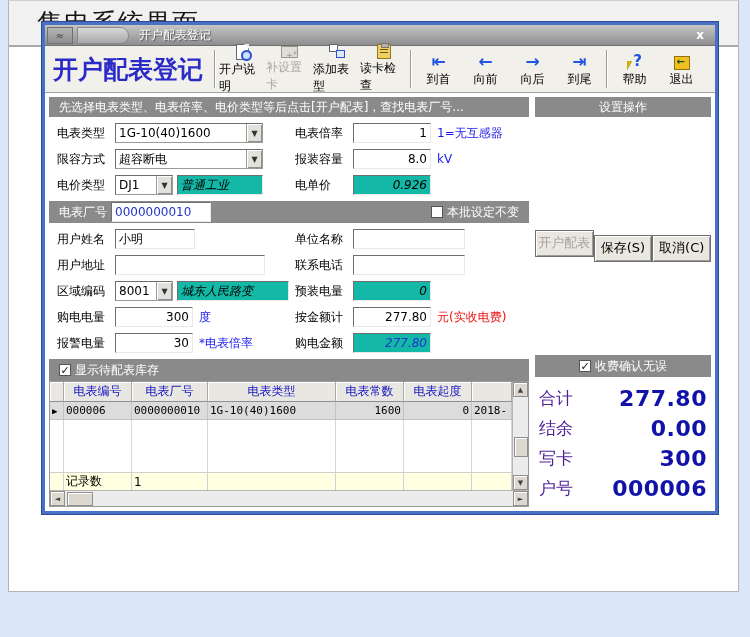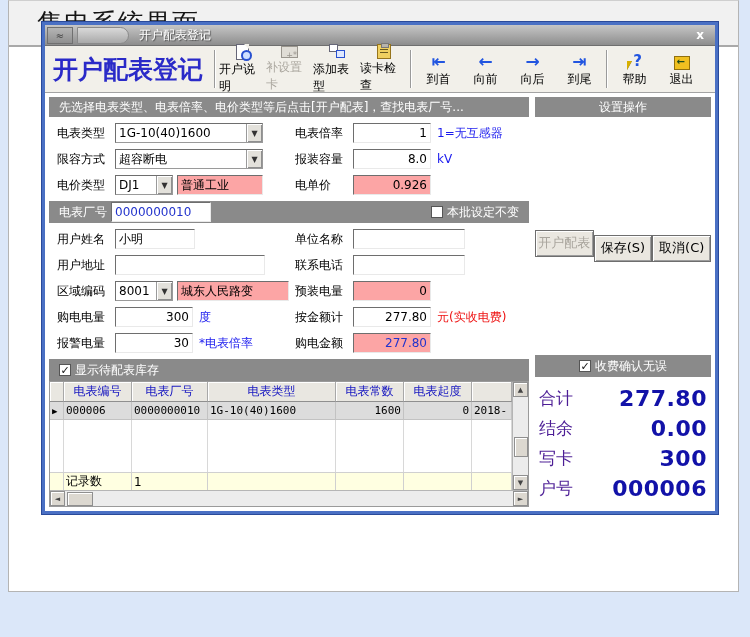--- a/index.html
+++ b/index.html
@@ -52,21 +52,21 @@
   .gray-band { height:20px; min-height:20px; background:#8a8a8a; color:#fff; display:flex; align-items:center; font-size:12px; padding:0 10px; }
   .band22 { height:22px; min-height:22px; }
 
   .form-block { padding:3px 0; }
   .frow { height:26px; display:flex; align-items:center; }
   .fcol-l { width:246px; display:flex; align-items:center; padding-left:8px; }
   .fcol-r { flex:1; display:flex; align-items:center; }
   .flabel { width:58px; color:#000; white-space:nowrap; }
   .inp { height:20px; background:#fff; border:1px solid #9a9a9a; border-top-color:#6e6e6e; border-left-color:#6e6e6e; border-bottom-color:#e9e9e9; border-right-color:#e9e9e9; font-size:12px; padding:0 3px; display:flex; align-items:center; }
   .inp.num { justify-content:flex-end; }
-  .ro { background:#fca5a5; }
+  .ro { background:#14b8a6;font-style:italic; }
   .blue-text { color:#2233cc; }
   .dd { display:flex; height:20px; border:1px solid #9a9a9a; border-top-color:#6e6e6e; border-left-color:#6e6e6e; background:#fff; align-items:center; }
   .dd .dv { flex:1; padding:0 3px; white-space:nowrap; overflow:hidden; }
   .dd .da { width:16px; height:18px; background:#e3e1db; border-left:1px solid #9a9a9a; box-shadow:inset 1px 1px 0 #fff, inset -1px -1px 0 #8f8f8f; color:#333; font-size:8px; display:flex; align-items:center; justify-content:center; }
   .note-b { color:#1a1aee; margin-left:6px; white-space:nowrap; }
   .note-r { color:#ee1111; margin-left:6px; white-space:nowrap; }
   .w148{width:148px;} .w78{width:78px;} .w80{width:80px;} .w150{width:150px;} .w112{width:112px;} .w100{width:100px;} .w58{width:58px;} .w86{width:86px;} .w92{width:112px;}
 
   .chk { width:12px; height:12px; background:#fff; border:1px solid #555; display:inline-flex; align-items:center; justify-content:center; font-size:11px; line-height:11px; color:#111; margin-right:4px; flex:none; }
 

